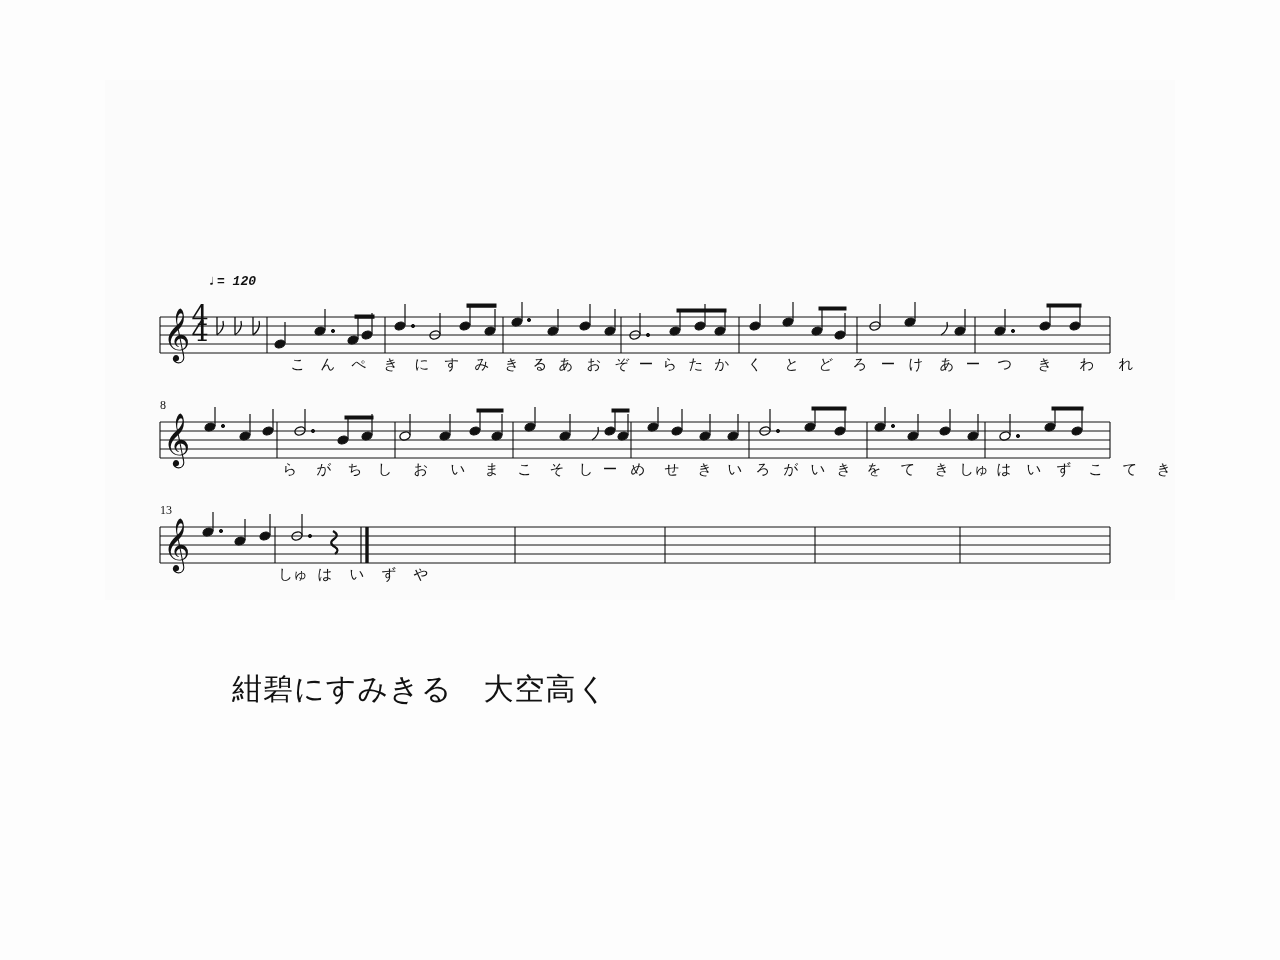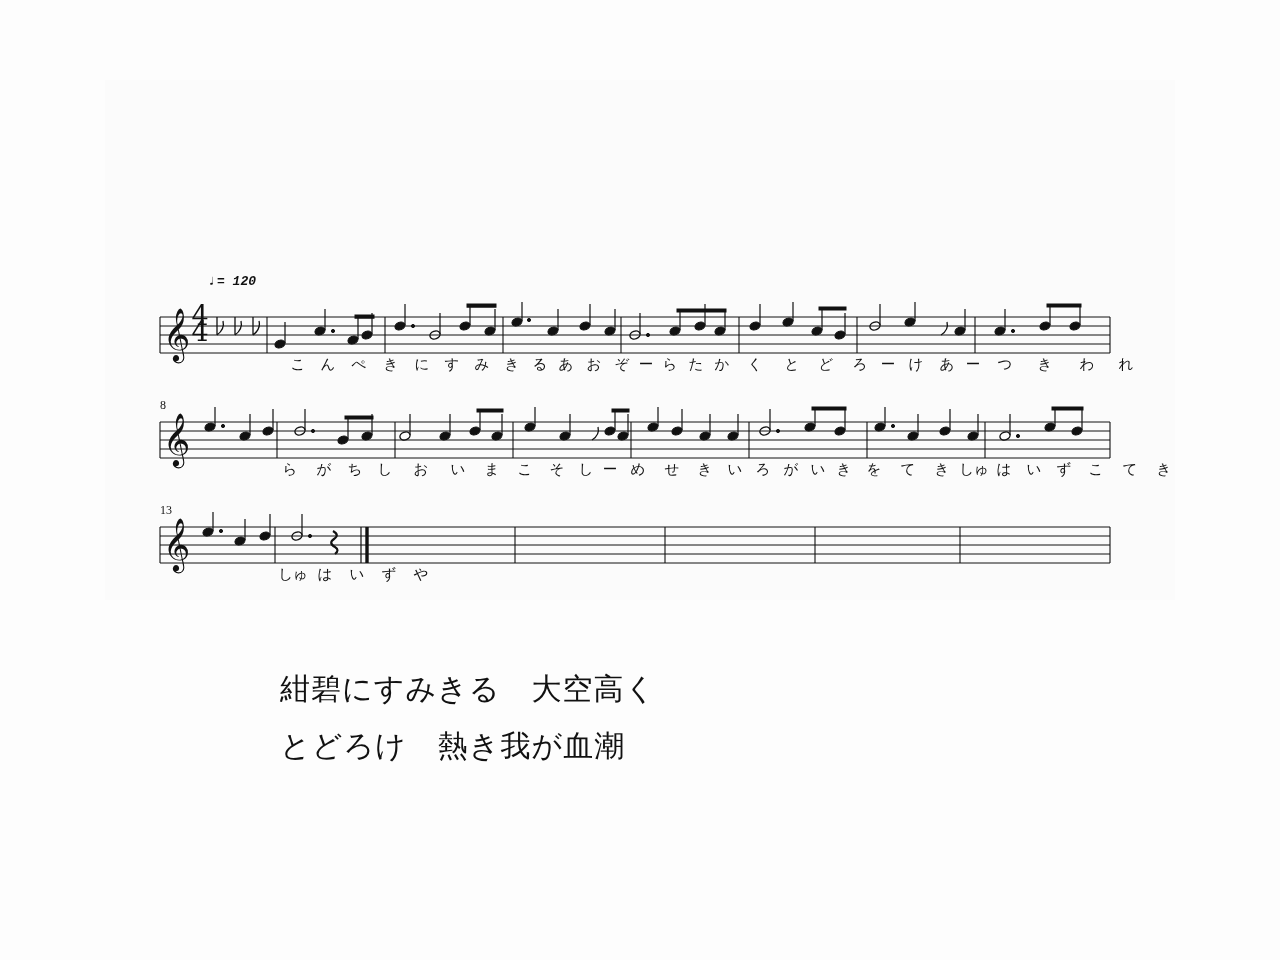--- a/index.html
+++ b/index.html
@@ -93,21 +93,21 @@
     position: absolute;
     left: 232px;
     top: 660px;
     width: 800px;
     font-family: "DejaVu Sans", sans-serif;
     font-size: 30px;
     line-height: 57px;
     color: #111;
     letter-spacing: 1px;
   }
-  .verse-line { white-space: pre; margin-left: 48px; }
+  .verse-line { white-space: pre; }
 </style>
 </head>
 <body>
 
 <div class="slide">
 
   <div class="title">黄組応援歌</div>
 
   <div class="score">
 
@@ -358,16 +358,15 @@
       </div>
       <div class="lyrics lyr3">
         <span style="width:32px">しゅ</span><span style="width:32px">は</span><span style="width:32px">い</span><span style="width:32px">ず</span><span style="width:32px">や</span>
       </div>
     </div>
 
   </div>
 
   <div class="verses">
     <div class="verse-line">紺碧にすみきる　大空高く</div>
-    <div class="verse-line">とどろけ　熱き我が血潮</div>
   </div>
 
 </div>
 
 </body></html>

